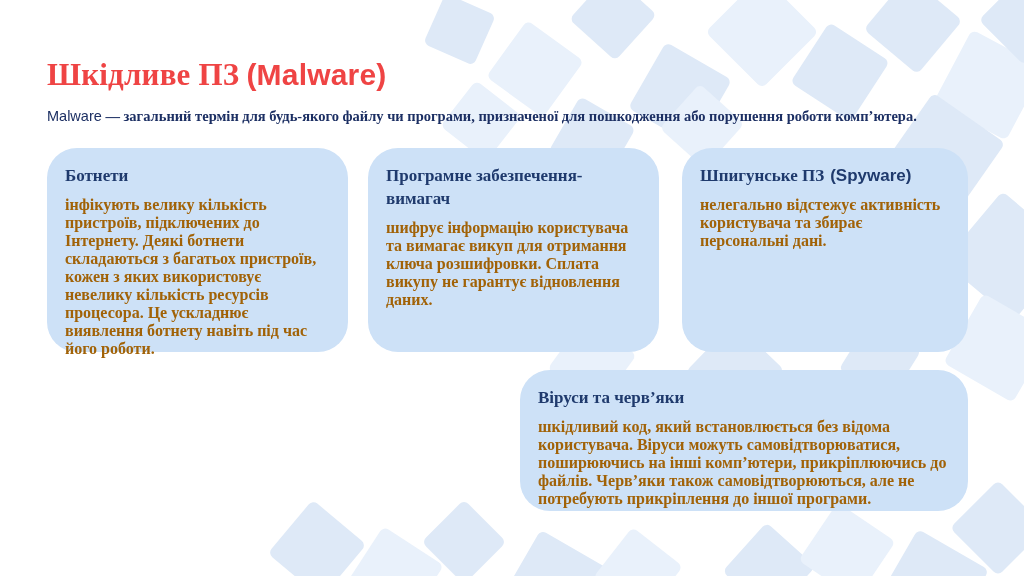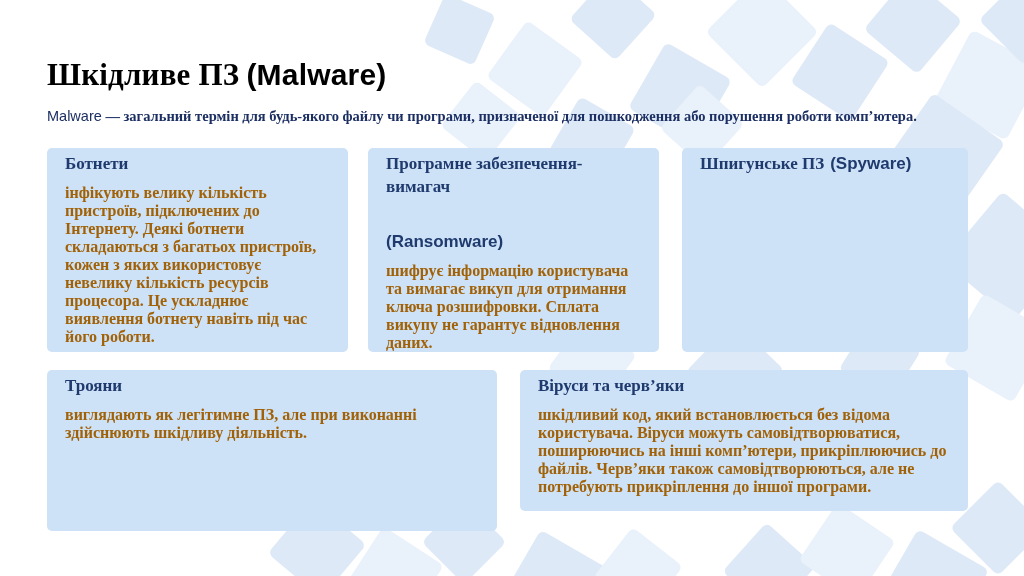--- a/index.html
+++ b/index.html
@@ -20,43 +20,43 @@
   .tile {
     position: absolute;
     background: #dee9f7;
     border-radius: 6px;
   }
   .tile.light { background: #e9f1fb; }
 
   
   .page-title {
     position: absolute; left: 47px; top: 36px; z-index: 2;
-    font-size: 31px; font-weight: 700; color: #000000;
+    font-size: 31px; font-weight: 700; color: #ef4444;
     letter-spacing: 0.2px; white-space: nowrap;
   }
   .page-title .latin {
     font-family: "Liberation Sans", "DejaVu Sans", sans-serif;
     font-weight: 600; margin-left: 7px; font-size: 30px;
   }
   .page-subtitle {
     position: absolute; left: 47px; top: 108px; z-index: 2;
     font-size: 14.5px; font-weight: 700; color: #1c2f63;
     white-space: nowrap;
   }
   .page-subtitle .term {
     font-family: "Liberation Sans", "DejaVu Sans", sans-serif;
     font-weight: 400;
   }
 
   
   .card {
     position: absolute; z-index: 1;
     background: #cde1f7;
-    border-radius: 5px;
-    padding: 4px 18px;
+    border-radius: 30px;
+    padding: 16px 18px;
     box-sizing: border-box;
   }
   .card h2 {
     margin: 0 0 9px 0;
     font-size: 17px; font-weight: 700; color: #1f3a6d;
     line-height: 23px;
   }
   .card h2 .latin {
     font-family: "Liberation Sans", "DejaVu Sans", sans-serif;
     font-weight: 600; margin-left: 6px; margin-top: 32px;
@@ -117,31 +117,28 @@
   <h1 class="page-title"><span>Шкідливе ПЗ</span><span class="latin">(Malware)</span></h1>
 
   <div class="page-subtitle"><span class="term">Malware</span><span> — загальний термін для будь-якого файлу чи програми, призначеної для пошкодження або порушення роботи комп’ютера.</span></div>
 
   <div class="card" id="card-botnets">
     <h2><span>Ботнети</span></h2>
     <p>інфікують велику кількість пристроїв, підключених до Інтернету. Деякі ботнети складаються з багатьох пристроїв, кожен з яких використовує невелику кількість ресурсів процесора. Це ускладнює виявлення ботнету навіть під час його роботи.</p>
   </div>
 
   <div class="card" id="card-ransomware">
-    <h2><span>Програмне забезпечення-вимагач</span><span class="latin block">(Ransomware)</span></h2>
+    <h2><span>Програмне забезпечення-вимагач</span></h2>
     <p>шифрує інформацію користувача та вимагає викуп для отримання ключа розшифровки. Сплата викупу не гарантує відновлення даних.</p>
   </div>
 
   <div class="card" id="card-spyware">
     <h2><span>Шпигунське ПЗ</span><span class="latin">(Spyware)</span></h2>
+    <p>нелегально відстежує активність користувача та збирає персональні дані.</p>
   </div>
 
-  <div class="card" id="card-trojans">
-    <h2><span>Трояни</span></h2>
-    <p>виглядають як легітимне ПЗ, але при виконанні здійснюють шкідливу діяльність.</p>
-  </div>
 
   <div class="card" id="card-viruses">
     <h2><span>Віруси та черв’яки</span></h2>
     <p>шкідливий код, який встановлюється без відома користувача. Віруси можуть самовідтворюватися, поширюючись на інші комп’ютери, прикріплюючись до файлів. Черв’яки також самовідтворюються, але не потребують прикріплення до іншої програми.</p>
   </div>
 
 </div>
 
 </body></html>

